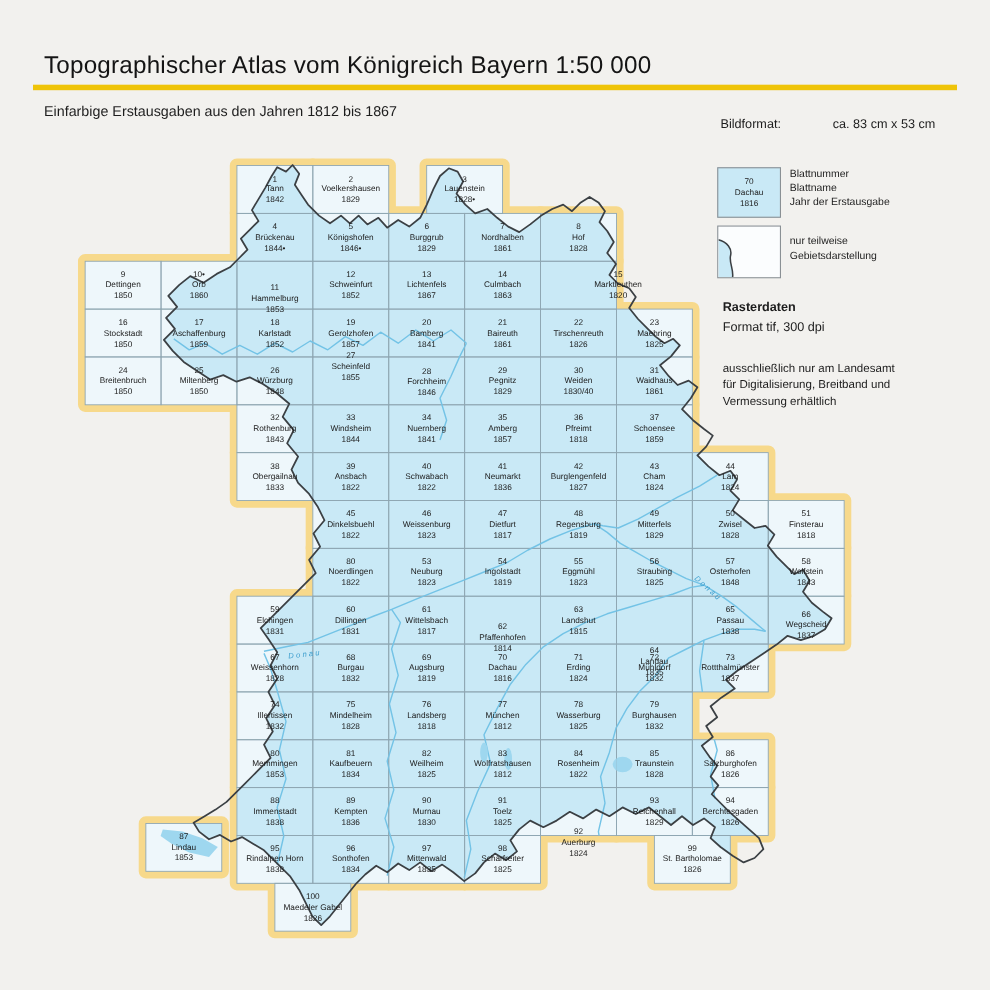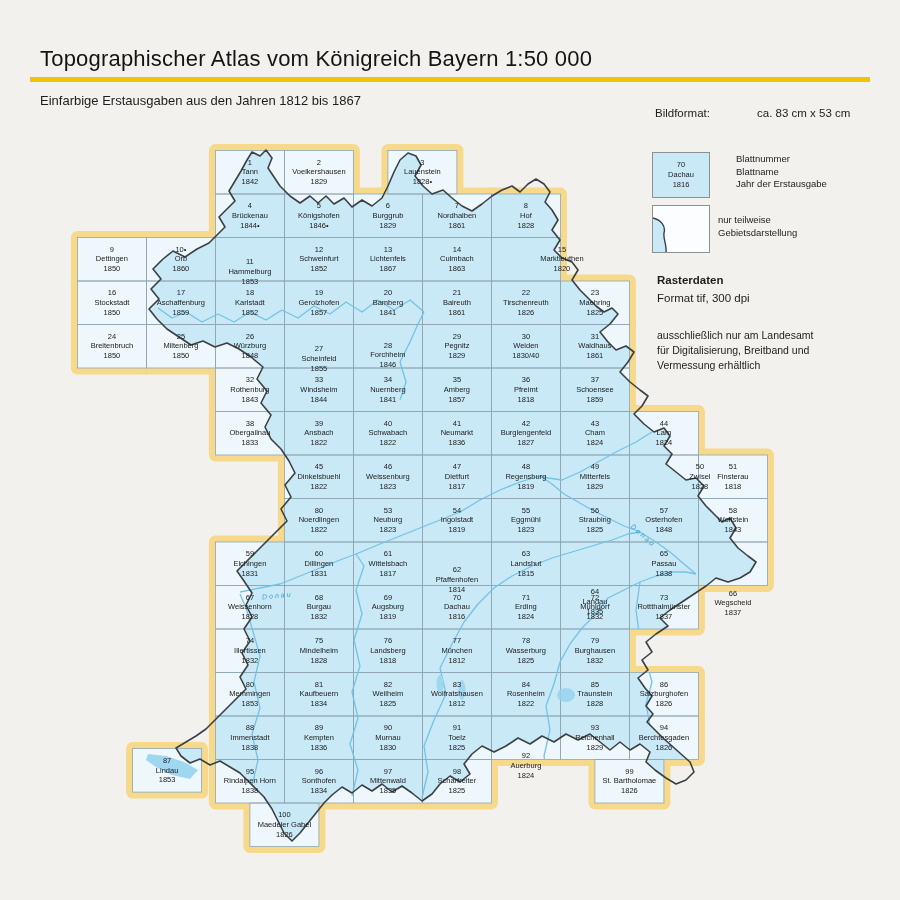--- a/index.html
+++ b/index.html
@@ -8,21 +8,21 @@
   .title{position:absolute;left:40px;top:46px;font-size:22px;letter-spacing:.2px;color:#141414;white-space:nowrap;}
   .accent-bar{position:absolute;left:30px;top:77px;width:840px;height:5px;background:#efc408;}
   .subtitle{position:absolute;left:40px;top:93px;font-size:13px;color:#1d1d1d;white-space:nowrap;}
 
   .bf-label{position:absolute;left:655px;top:107px;font-size:11.5px;}
   .bf-value{position:absolute;left:757px;top:107px;font-size:11.5px;}
 
   .legend-sample{position:absolute;left:652px;top:152px;width:56px;height:44px;background:#c9e9f6;
                  border:1px solid #8a9094;display:flex;flex-direction:column;align-items:center;
                  justify-content:center;font-size:7.5px;line-height:10px;text-align:center;}
-  .legend-sample-labels{position:absolute;left:718px;top:153px;font-size:9.5px;line-height:12.5px;margin-left:18px;}
+  .legend-sample-labels{position:absolute;left:718px;top:153px;font-size:9.5px;line-height:12.5px;}
   .legend-partial-box{position:absolute;left:652px;top:205px;width:56px;height:46px;background:#fbfdfe;
                  border:1px solid #8a9094;overflow:hidden;}
   .legend-partial-labels{position:absolute;left:718px;top:214px;font-size:9.5px;line-height:12.5px;width:120px;}
 
   .raster-title{position:absolute;left:657px;top:274px;font-size:11.5px;font-weight:bold;}
   .raster-format{position:absolute;left:657px;top:292px;font-size:11.5px;}
   .raster-availability{position:absolute;left:657px;top:328px;font-size:10.5px;line-height:15px;width:168px;}
 
   #map{position:absolute;left:0;top:0;width:900px;height:900px;}
   #map svg{position:absolute;left:0;top:0;}
@@ -622,26 +622,26 @@
       <div class="cell" style="left: 146.4px; top: 324.5px; width: 69px; height: 43.5px;">
         <span>25</span>
         <span>Miltenberg</span>
         <span>1850</span>
       </div>
       <div class="cell" style="left: 215.4px; top: 324.5px; width: 69px; height: 43.5px;">
         <span>26</span>
         <span>Würzburg</span>
         <span>1848</span>
       </div>
-      <div class="cell" style="left: 284.4px; top: 337px; width: 69px; height: 43.5px;">
+      <div class="cell" style="left: 284.4px; top: 311px; width: 69px; height: 43.5px;">
         <span>27</span>
         <span>Scheinfeld</span>
         <span>1855</span>
       </div>
-      <div class="cell" style="left: 353.4px; top: 324.5px; width: 69px; height: 45px; justify-content: flex-end;">
+      <div class="cell" style="left: 353.4px; top: 324.5px; width: 69px; height: 45px;">
         <span>28</span>
         <span>Forchheim</span>
         <span>1846</span>
       </div>
       <div class="cell" style="left: 422.4px; top: 324.5px; width: 69px; height: 43.5px;">
         <span>29</span>
         <span>Pegnitz</span>
         <span>1829</span>
       </div>
       <div class="cell" style="left: 491.4px; top: 324.5px; width: 69px; height: 43.5px;">
@@ -737,21 +737,21 @@
       <div class="cell" style="left: 491.4px; top: 455px; width: 69px; height: 43.5px;">
         <span>48</span>
         <span>Regensburg</span>
         <span>1819</span>
       </div>
       <div class="cell" style="left: 560.4px; top: 455px; width: 69px; height: 43.5px;">
         <span>49</span>
         <span>Mitterfels</span>
         <span>1829</span>
       </div>
-      <div class="cell" style="left: 629.4px; top: 455px; width: 69px; height: 43.5px; padding-left: 36px;">
+      <div class="cell" style="left: 629.4px; top: 455px; width: 69px; height: 43.5px;">
         <span>50</span>
         <span>Zwisel</span>
         <span>1828</span>
       </div>
       <div class="cell" style="left: 698.4px; top: 455px; width: 69px; height: 43.5px;">
         <span>51</span>
         <span>Finsterau</span>
         <span>1818</span>
       </div>
       <div class="cell" style="left: 284.4px; top: 498.5px; width: 69px; height: 43.5px;">
@@ -817,21 +817,21 @@
       <div class="cell" style="left: 560.4px; top: 542px; width: 69px; height: 43.5px; margin-top: 38px;">
         <span>64</span>
         <span>Landau</span>
         <span>1835</span>
       </div>
       <div class="cell" style="left: 629.4px; top: 542px; width: 69px; height: 43.5px;">
         <span>65</span>
         <span>Passau</span>
         <span>1838</span>
       </div>
-      <div class="cell" style="left: 698.4px; top: 542px; width: 69px; height: 52px; margin-top: 35px;">
+      <div class="cell" style="left: 698.4px; top: 542px; width: 69px; height: 52px;">
         <span>66</span>
         <span>Wegscheid</span>
         <span>1837</span>
       </div>
       <div class="cell" style="left: 215.4px; top: 585.5px; width: 69px; height: 43.5px;">
         <span>67</span>
         <span>Weissenhorn</span>
         <span>1828</span>
       </div>
       <div class="cell" style="left: 284.4px; top: 585.5px; width: 69px; height: 43.5px;">

